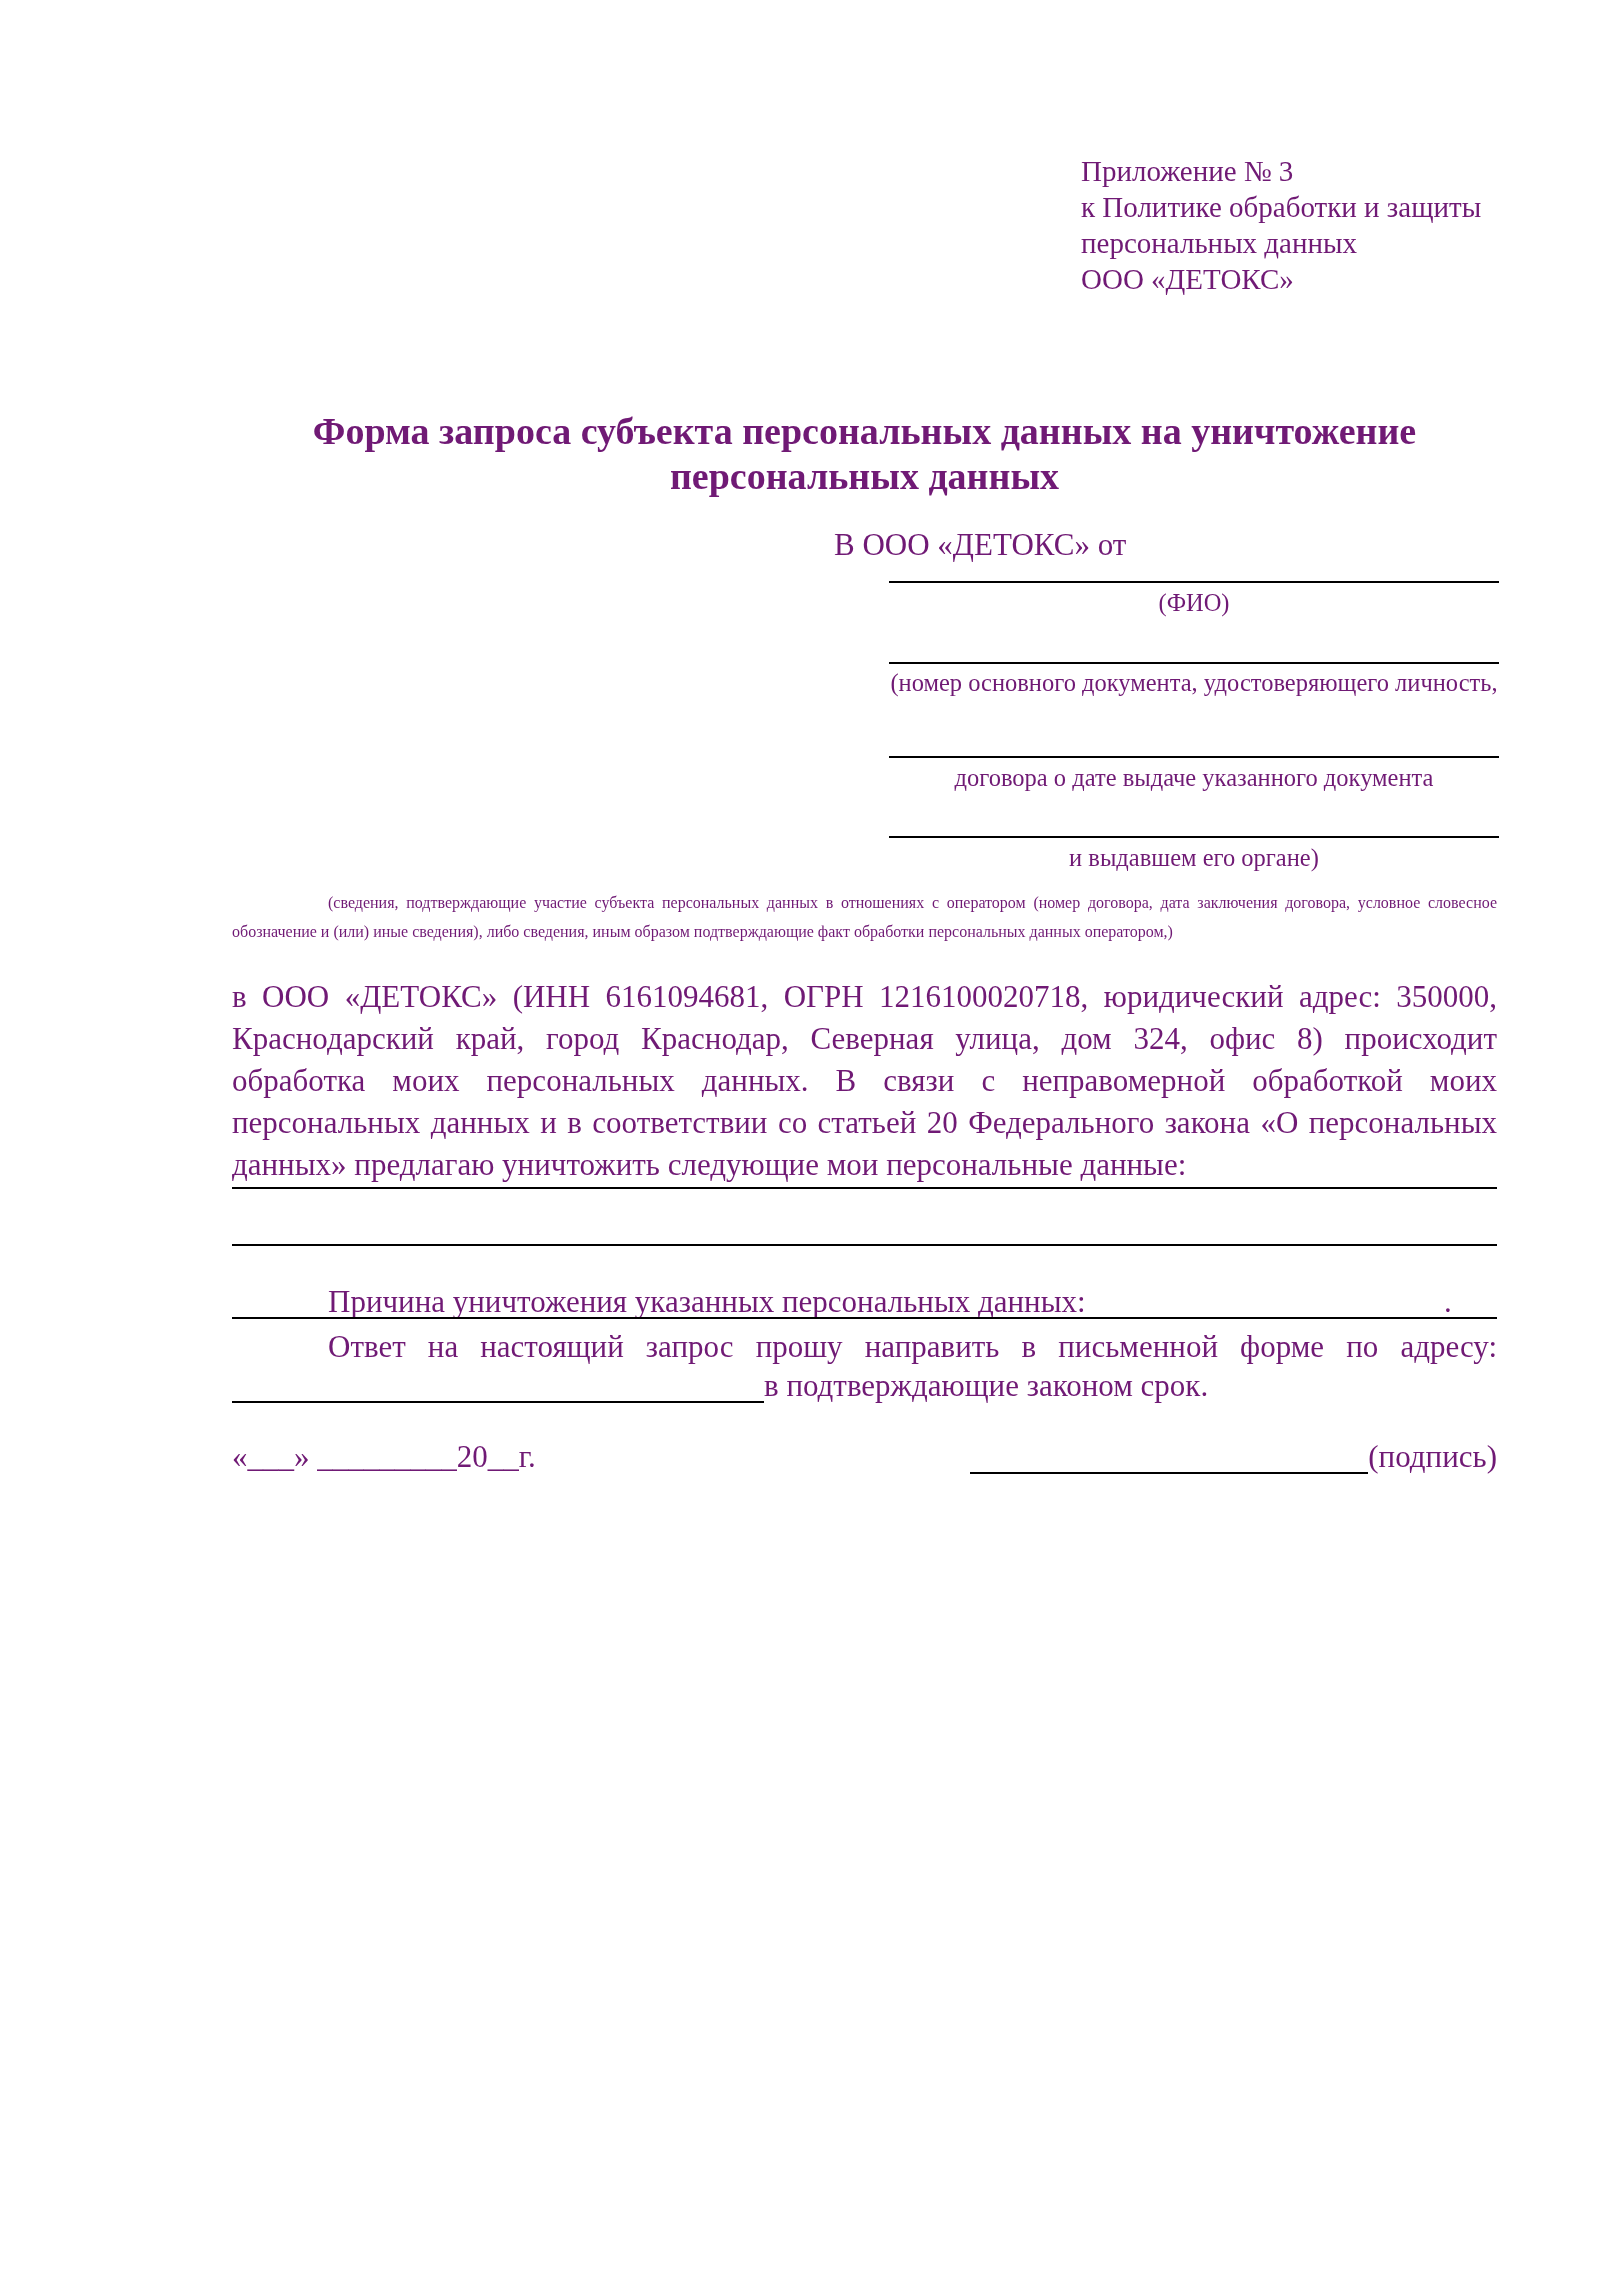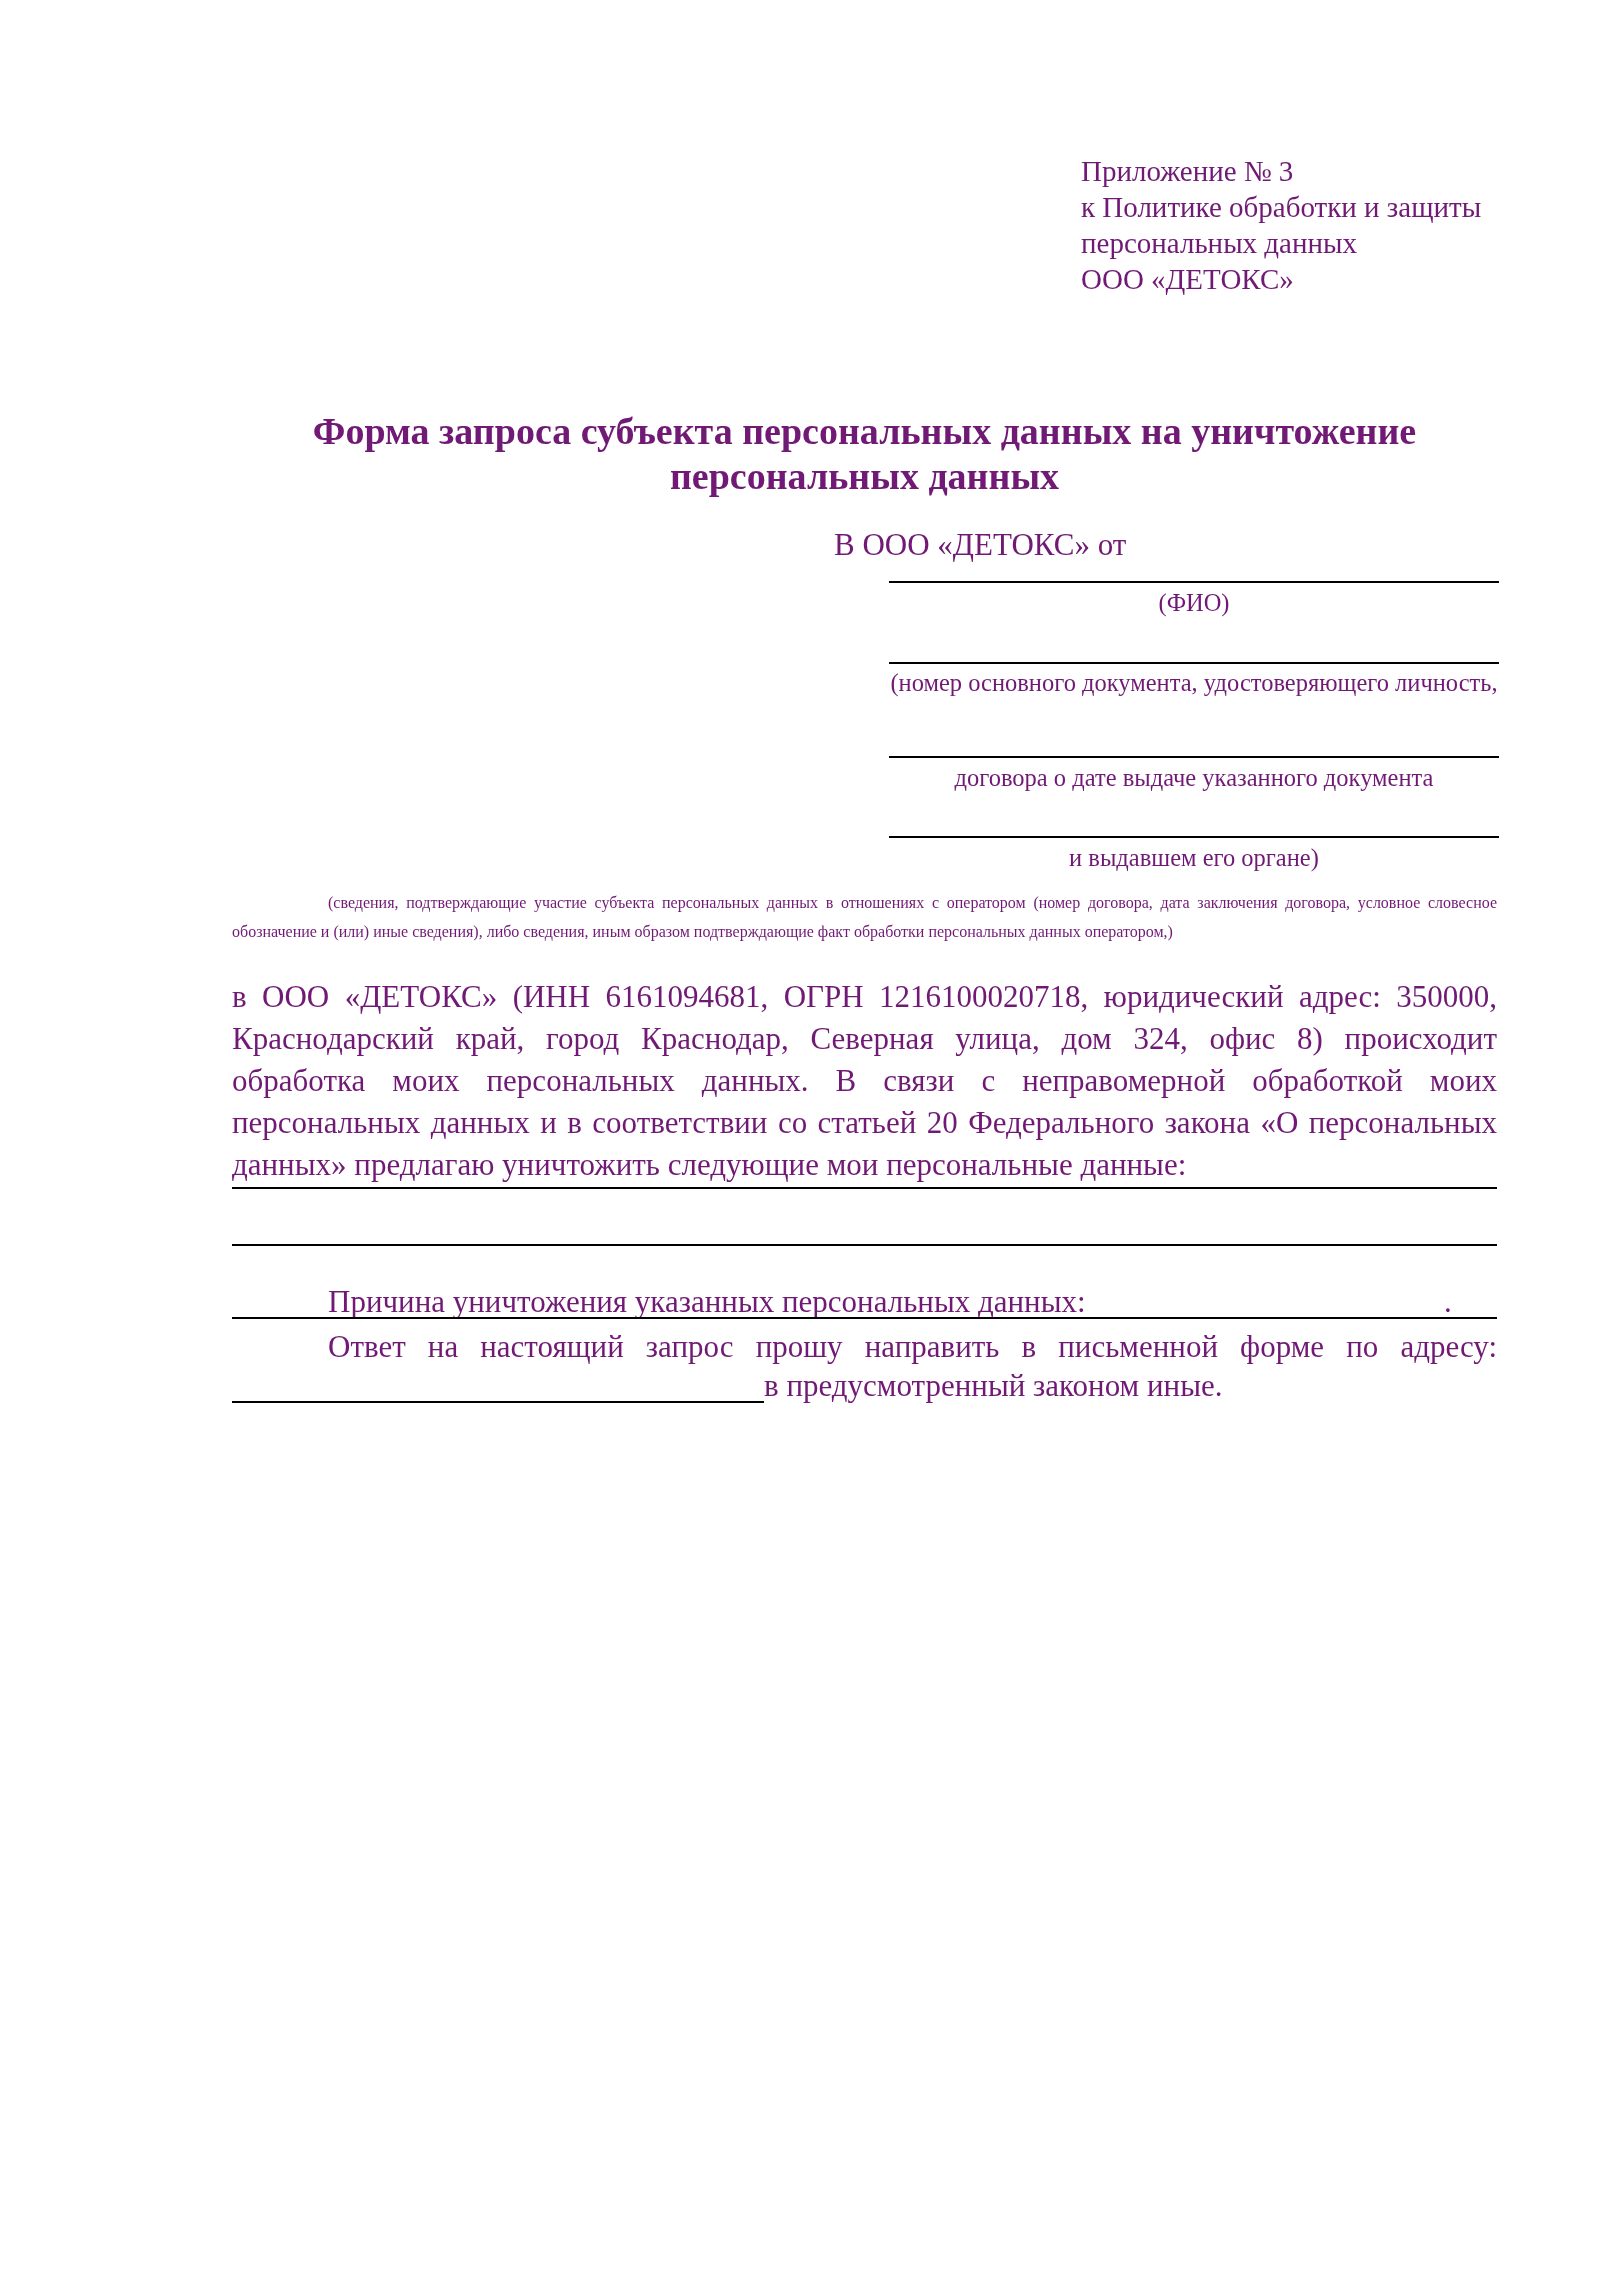--- a/index.html
+++ b/index.html
@@ -84,18 +84,25 @@
   </div>
 
   <div class="abs dotline">
     <span class="uline"></span>
     <span>.</span>
   </div>
 
   <div class="abs otvet1">Ответ на настоящий запрос прошу направить в письменной форме по адресу:</div>
   <div class="abs otvet2">
     <span class="uline"></span>
-    <span>в предусмотренный законом иные.</span>
+    <span>в подтверждающие законом срок.</span>
   </div>
 
+  <div class="abs datesig">
+    <span>«___» _________20__г.</span>
+    <span class="sig">
+      <span class="uline"></span>
+      <span>(подпись)</span>
+    </span>
+  </div>
 
 </div>
 
 
 </body></html>

